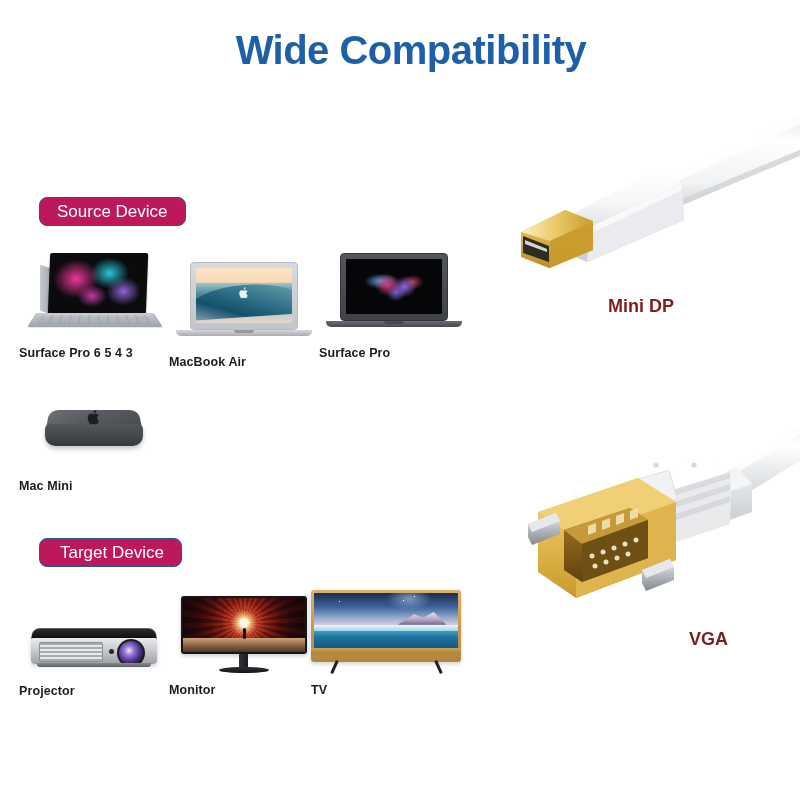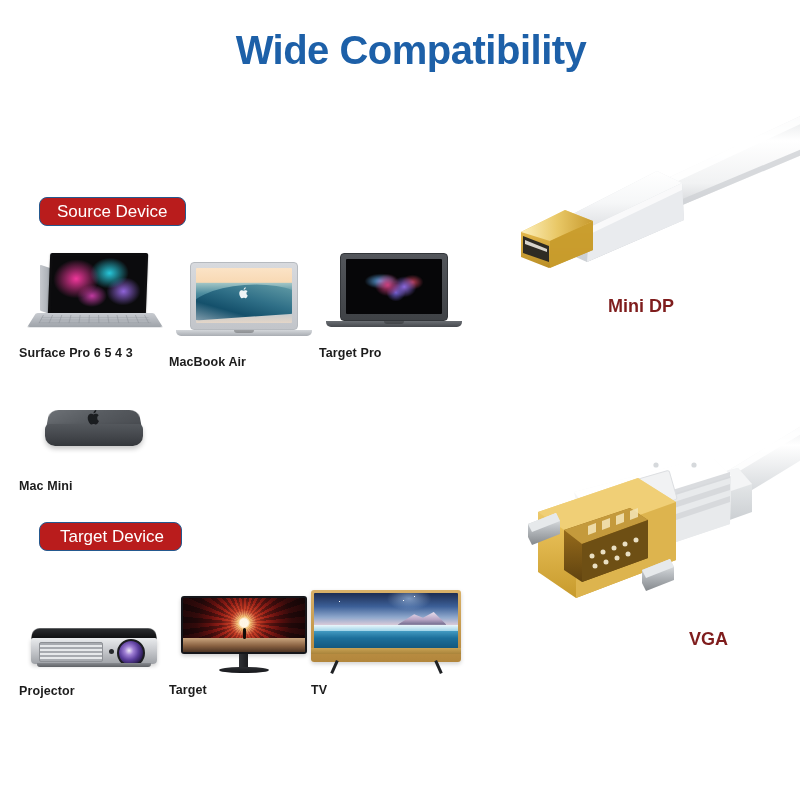--- a/index.html
+++ b/index.html
@@ -15,26 +15,26 @@
   .title{
     position:absolute;left:0;top:28px;width:800px;text-align:center;
     font-size:40px;font-weight:bold;letter-spacing:-0.5px;
     color:#1d60a8;
   }
 
   
   .badge{
     position:absolute;display:flex;align-items:center;justify-content:center;
     height:29px;padding:0 17px;border-radius:8px;
-    background:#b91c1c;border:1px solid #24598f;
+    background:#be185d;border:1px solid #24598f;
     color:#ffffff;font-size:17px;font-weight:normal;
     box-sizing:border-box;
   }
   #badge-source{left:28px;top:197px;}
-  #badge-target{left:28px;top:522px;padding-left:20px;}
+  #badge-target{left:28px;top:538px;padding-left:20px;}
 
   
   .dev{position:absolute;width:150px;}
   .dev .thumb{
     width:150px;height:92px;position:relative;
     display:flex;align-items:flex-end;justify-content:center;
   }
   .dev .cap{
     margin-top:7px;font-size:12.5px;font-weight:bold;color:#1c1c1c;
     letter-spacing:.1px;
@@ -326,21 +326,21 @@
       <div class="mb pro">
         <div class="lid">
           <div class="scr">
               <div class="burst"></div>
             </div>
         </div>
         <div class="base"></div>
         <div class="notch"></div>
       </div>
     </div>
-    <div class="cap">Target Pro</div>
+    <div class="cap">Surface Pro</div>
   </div>
 
   <div class="dev" id="dev-macmini">
     <div class="thumb">
       <div class="mini">
         <div class="top"></div>
         <div class="body"></div>
         <svg class="apple" viewBox="0 0 24 28">
           <path fill="#15171a" d="M17.3 14.8c0-3 2.4-4.4 2.5-4.5-1.4-2-3.5-2.3-4.2-2.3-1.8-.2-3.5 1-4.4 1-.9 0-2.3-1-3.8-1-2 0-3.8 1.1-4.8 2.9-2 3.5-.5 8.8 1.5 11.7 1 1.4 2.1 3 3.6 2.9 1.4-.1 2-.9 3.7-.9 1.7 0 2.2.9 3.7.9 1.5 0 2.5-1.4 3.5-2.9.7-1 1.2-2.1 1.5-3-.1 0-2.8-1.1-2.8-4.8zM14.6 5.4c.8-1 1.3-2.3 1.2-3.7-1.2 0-2.6.8-3.4 1.8-.7.9-1.4 2.3-1.2 3.6 1.3.1 2.6-.7 3.4-1.7z"></path>
         </svg>
@@ -373,21 +373,21 @@
         <div class="mscreen">
           <div class="mwall">
             <div class="mfloor"></div>
             <div class="mfig"></div>
           </div>
         </div>
         <div class="mneck"></div>
         <div class="mbase"></div>
       </div>
     </div>
-    <div class="cap">Target</div>
+    <div class="cap">Monitor</div>
   </div>
 
   <div class="dev" id="dev-tv">
     <div class="thumb" style="height:108px">
       <div class="tv">
         <div class="tframe">
           <div class="tscreen">
             <div class="tstars"></div>
             <div class="tmount"></div>
             <div class="tband"></div>

